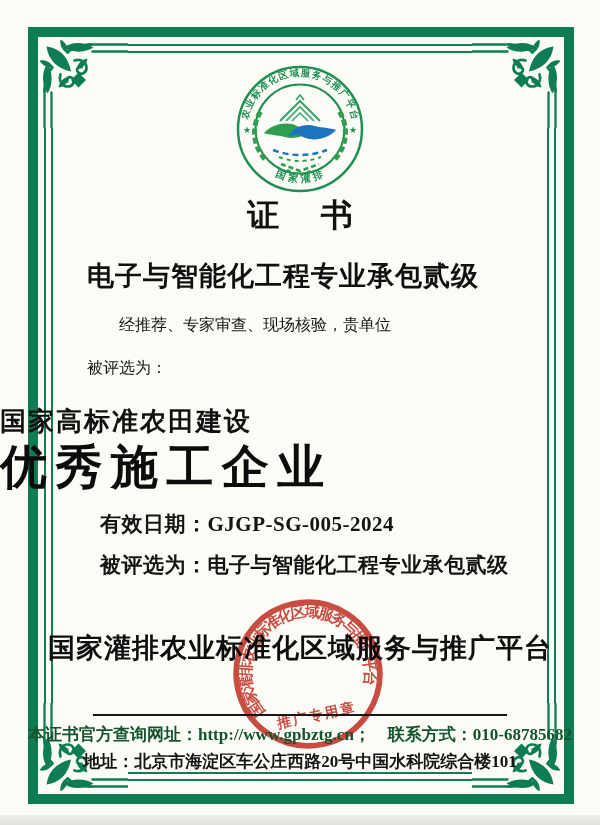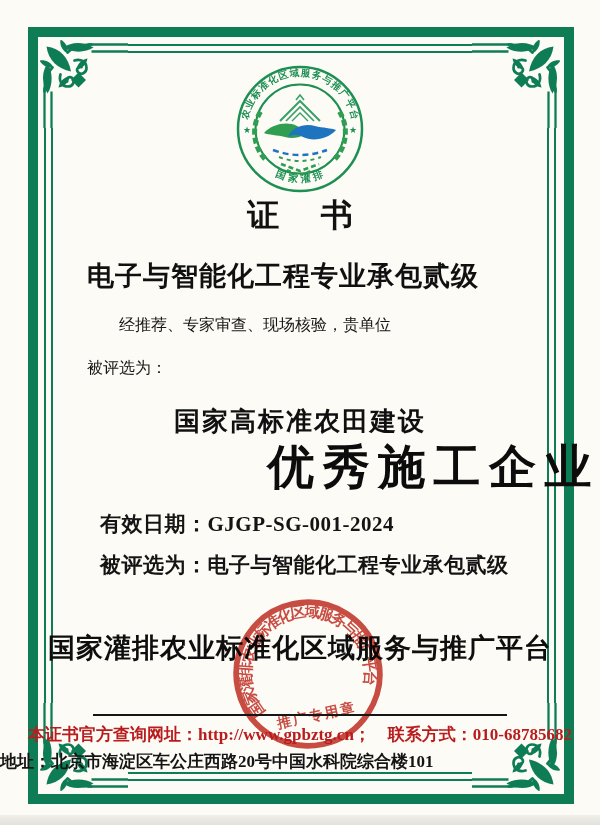--- a/index.html
+++ b/index.html
@@ -46,25 +46,25 @@
     position:absolute; top:258px; left:87px; right:60px;
     font-family:"Liberation Sans", sans-serif;
     font-weight:bold; font-size:27px; color:#101010; letter-spacing:1px;
   }
   .body-par {
     position:absolute; top:303px; left:87px; right:80px;
     font-size:16px; color:#151515; line-height:43px;
   }
   .body-par .l1 { text-indent:2em; display:block; }
   .award-cat {
-    position:absolute; top:404px; left:0; right:0; text-align:center;
+    position:absolute; top:404px; left:0; right:0; text-align:left;
     font-size:26px; font-weight:bold; color:#101010; letter-spacing:2px;
   }
   .award-title {
-    position:absolute; top:436px; left:0; right:0; text-align:right;
+    position:absolute; top:436px; left:0; right:0; text-align:left;
     font-size:47px; font-weight:bold; color:#0c0c0c;
     letter-spacing:0.18em;
   }
   .details { position:absolute; top:510px; left:100px; right:60px; }
   .detail-row { font-size:21px; font-weight:bold; color:#141414; margin-bottom:13px; letter-spacing:0.5px; }
   .detail-row .val { font-family:"Liberation Serif", serif; }
   .issuer {
     position:absolute; top:630px; left:0; right:0; text-align:center;
     font-size:27px; font-weight:bold; color:#0e0e0e; letter-spacing:1px;
   }
@@ -72,24 +72,24 @@
     position:absolute; top:596px; left:230px; width:156px; height:156px;
     transform:rotate(-12deg);
     mix-blend-mode:multiply; opacity:0.9;
   }
   .rule {
     position:absolute; top:714px; left:93px; right:93px; height:2px;
     background:#161616;
   }
   .footer1 {
     position:absolute; top:723px; left:0; right:0; text-align:center;
-    font-size:17px; font-weight:bold; color:#b91c1c;
+    font-size:17px; font-weight:bold; color:#14532d;
   }
   .footer2 {
-    position:absolute; top:750px; left:0; right:0; text-align:left;
+    position:absolute; top:750px; left:0; right:0; text-align:center;
     font-size:17px; font-weight:bold; color:#141414;
   }
 </style>
 </head>
 <body>
 
 <div class="paper"></div>
 
 <svg width="0" height="0" style="position:absolute">
   <defs>
@@ -191,21 +191,21 @@
 <div class="body-par">
   <span class="l1">经推荐、专家审查、现场核验，贵单位</span>
   <span class="l2">被评选为：</span>
 </div>
 
 <div class="award-cat">国家高标准农田建设</div>
 <div class="award-title">优秀施工企业</div>
 
 <div class="details">
   <div class="detail-row">
-    <span class="lab">有效日期：</span><span class="val">GJGP-SG-001-2024</span>
+    <span class="lab">有效日期：</span><span class="val">GJGP-SG-005-2024</span>
   </div>
   <div class="detail-row">
     <span class="lab">被评选为：</span><span class="val">电子与智能化工程专业承包贰级</span>
   </div>
 </div>
 
 <div class="issuer">国家灌排农业标准化区域服务与推广平台</div>
 
 <div class="seal-wrap">
   <svg width="156" height="156" viewBox="0 0 150 150">

